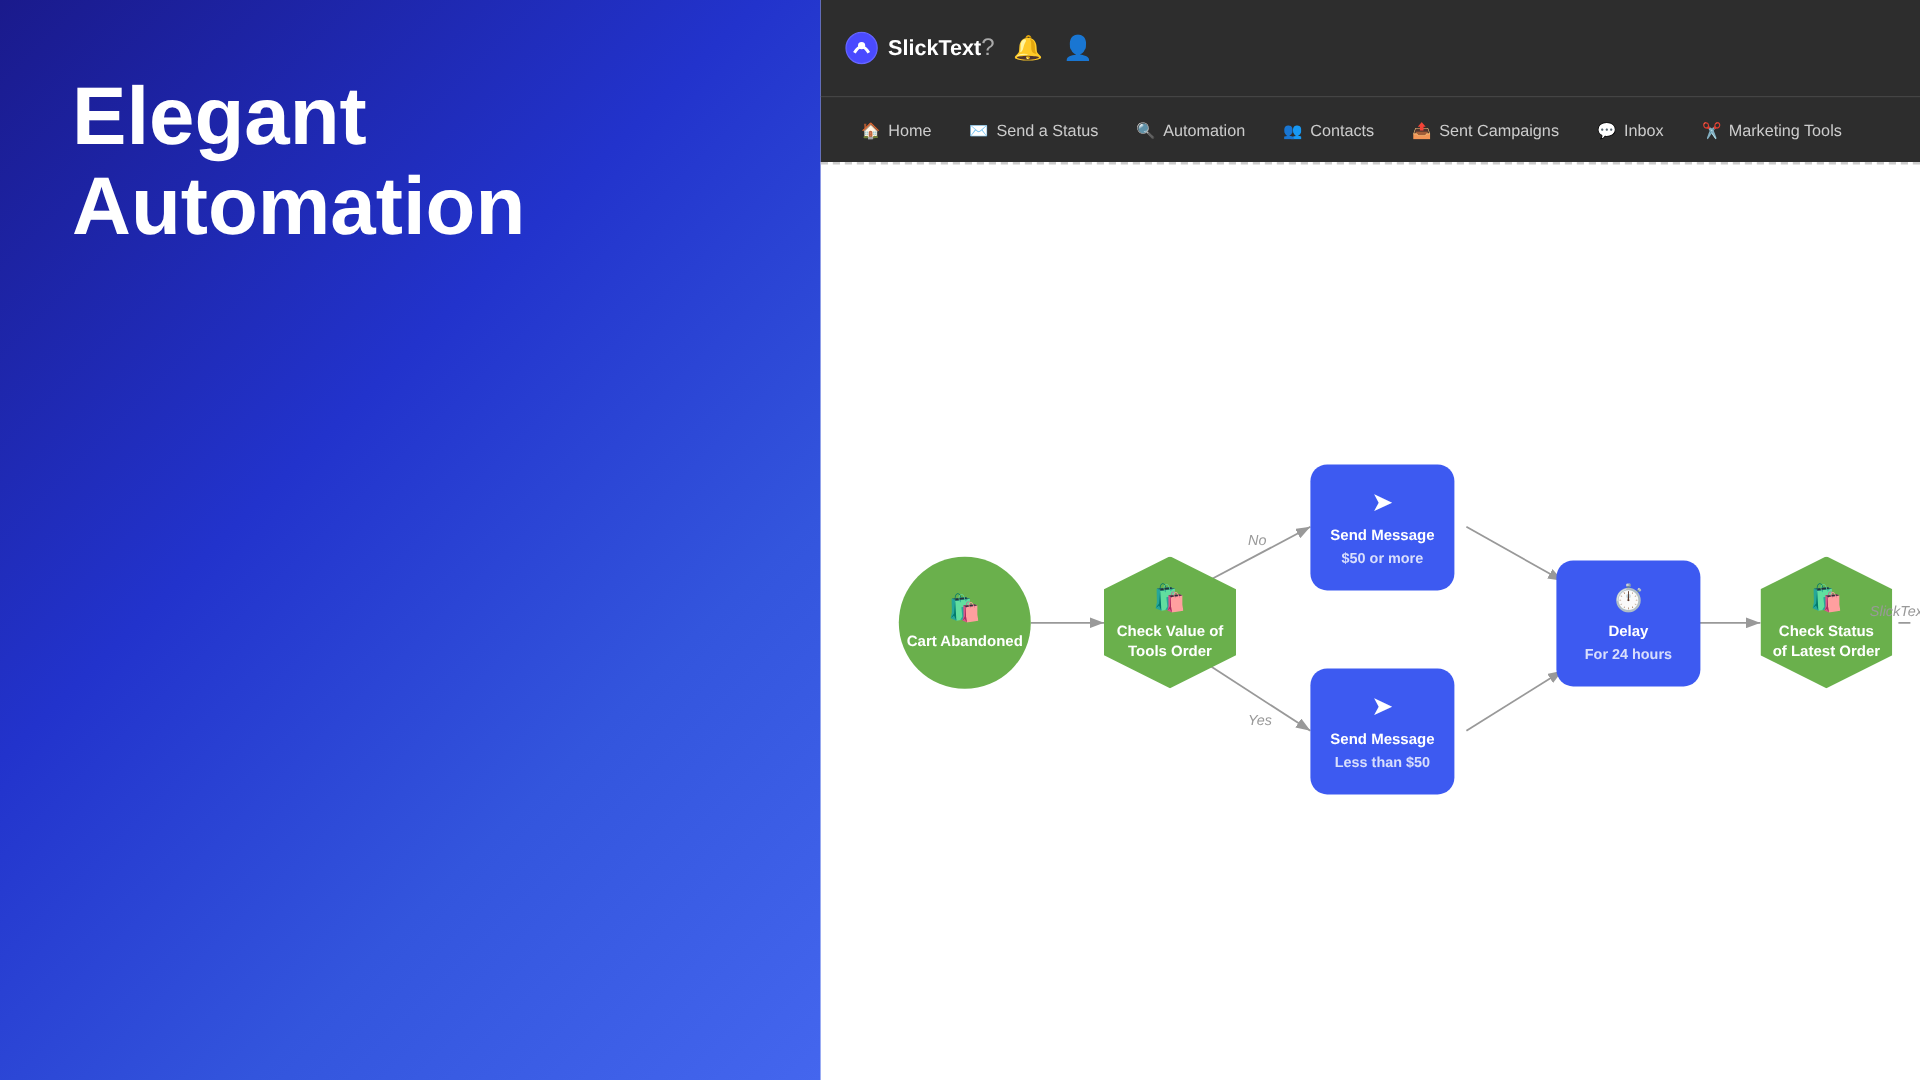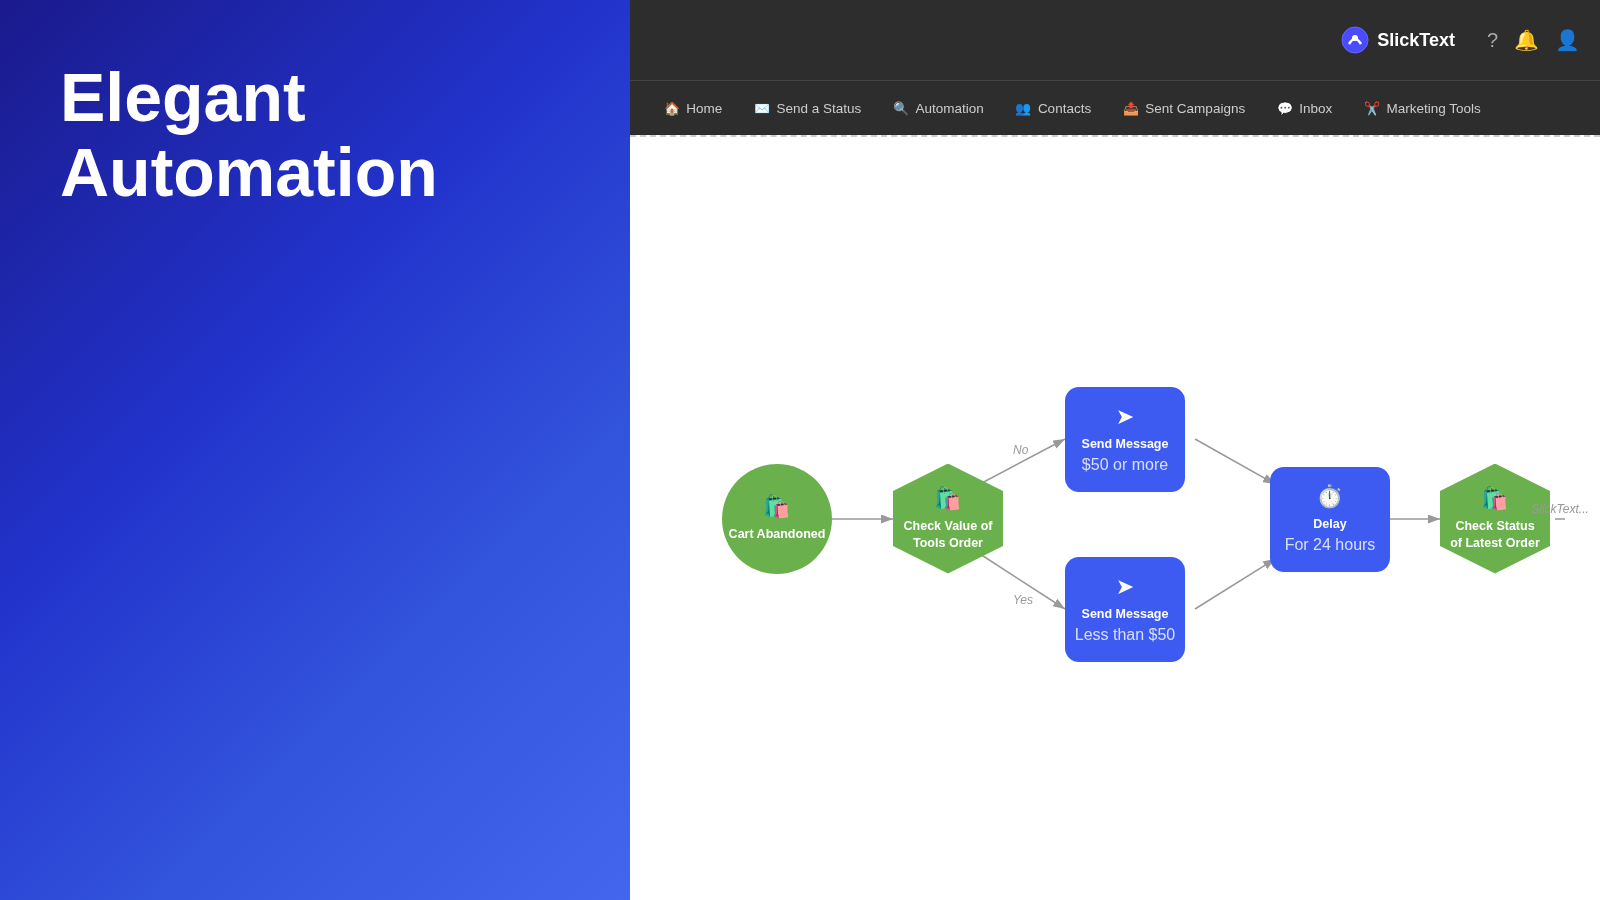--- a/index.html
+++ b/index.html
@@ -6,26 +6,26 @@
     body {
       width: 1600px;
       height: 900px;
       overflow: hidden;
       font-family: -apple-system, BlinkMacSystemFont, 'Segoe UI', sans-serif;
       display: flex;
     }
 
     
     .left-panel {
-      width: 630px;
+      width: 684px;
       height: 900px;
       background: linear-gradient(135deg, #1a1a8c 0%, #2233cc 40%, #3355dd 70%, #4466ee 100%);
       display: flex;
-      flex-direction: row;
-      justify-content: center;
+      flex-direction: column;
+      justify-content: flex-start;
       padding: 60px 60px;
       flex-shrink: 0;
     }
     .left-panel h1 {
       font-size: 68px;
       font-weight: 800;
       color: #ffffff;
       line-height: 1.1;
       margin-bottom: 40px;
     }
@@ -45,23 +45,22 @@
       background: #f0f0f0;
     }
 
     
     .browser-chrome {
       background: #2d2d2d;
       height: 80px;
       display: flex;
       align-items: center;
       padding: 16px 20px;
-      justify-content: flex-end;
+      justify-content: flex-start;
       flex-shrink: 0;
-      gap: 32px;
     }
     .browser-logo {
       display: flex;
       align-items: center;
       gap: 8px;
       color: white;
       font-size: 18px;
       font-weight: 600;
     }
     .logo-icon {
@@ -188,22 +187,23 @@
       margin-bottom: 6px;
     }
     .node-title {
       color: white;
       font-size: 12.5px;
       font-weight: 700;
       line-height: 1.3;
     }
     .node-subtitle {
       color: rgba(255,255,255,0.8);
-      font-size: 16px;
+      font-size: 12px;
       margin-top: 3px;
+      font-weight: bold;
     }
 
     
     .hex-inner {
       position: absolute;
       display: flex;
       flex-direction: column;
       align-items: center;
       justify-content: center;
       text-align: center;

